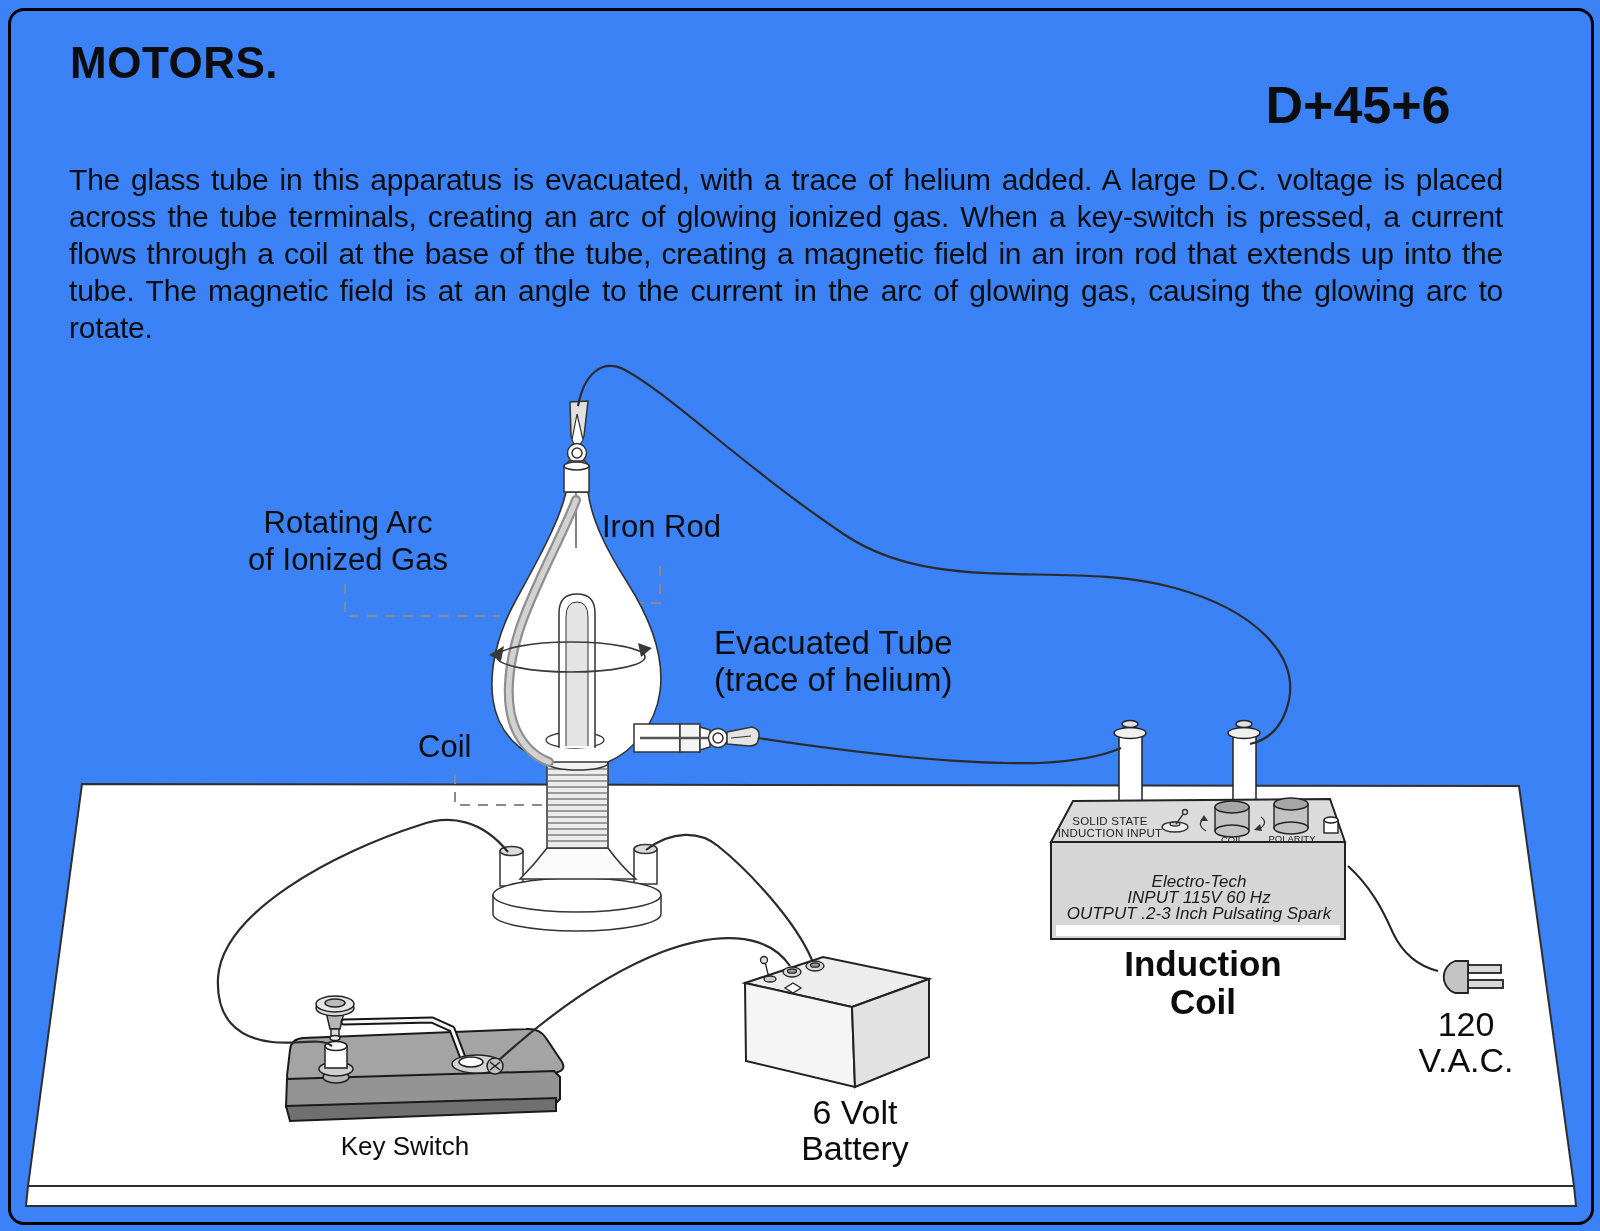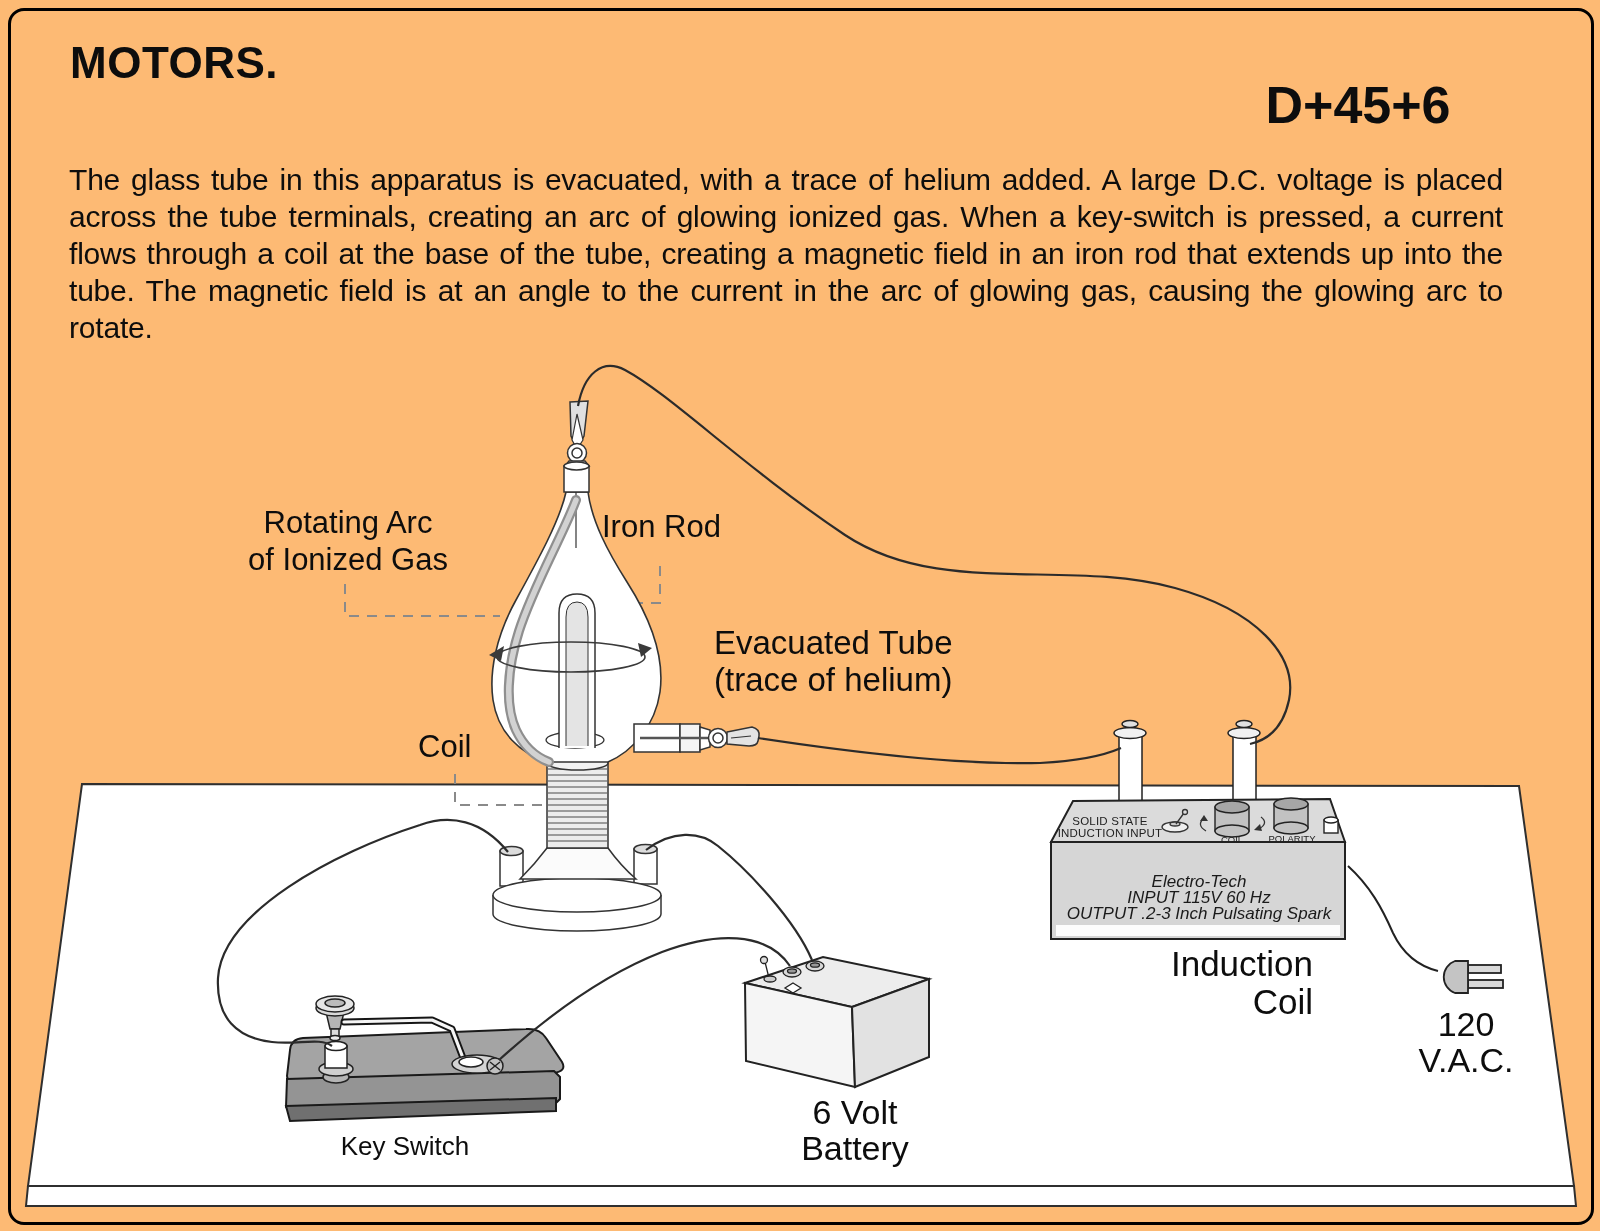--- a/index.html
+++ b/index.html
@@ -1,33 +1,33 @@
 <!DOCTYPE html>
 <html><head>
 <meta charset="utf-8">
 <style>
   html,body{margin:0;padding:0;background:#fff;}
-  #page{position:relative;width:1600px;height:1231px;background:#fdba74;overflow:hidden;
+  #page{position:relative;width:1600px;height:1231px;background:#3b82f6;overflow:hidden;
         font-family:"Liberation Sans","DejaVu Sans",sans-serif;color:#0d0d0d;}
   #frame{position:absolute;left:8px;top:8px;width:1580px;height:1211px;
          border:3px solid #000;border-radius:16px;pointer-events:none;}
   .txt{position:absolute;white-space:pre-line;}
   #title{left:70px;top:38px;font-size:44px;font-weight:700;letter-spacing:.5px;}
   #code{left:1258px;top:34px;width:200px;font-size:52px;font-weight:700;text-align:center;margin-top:41px;}
   #subtitle{left:69px;top:100px;font-size:39px;}
   #desc{left:69px;top:161px;width:1434px;font-size:30px;line-height:37px;
         text-align:justify;letter-spacing:-0.2px;}
   .lbl{font-size:31px;line-height:37px;}
   #lbl-rotating-arc{left:240px;top:504px;width:216px;text-align:center;}
   #lbl-iron-rod{left:602px;top:508px;}
   #lbl-evac{left:714px;top:624px;font-size:33px;}
   #lbl-coil{left:418px;top:728px;}
   #lbl-keyswitch{left:285px;top:1128px;width:240px;text-align:center;font-size:26px;}
   #lbl-battery{left:745px;top:1094px;width:220px;text-align:center;font-size:34px;line-height:36px;}
-  #lbl-induction{left:1093px;top:945px;width:220px;text-align:right;font-size:35px;line-height:38px;}
+  #lbl-induction{left:1093px;top:945px;width:220px;text-align:center;font-size:35px;line-height:38px;font-weight:bold;}
   #lbl-vac{left:1366px;top:1006px;width:200px;text-align:center;font-size:34px;line-height:36px;}
   #lbl-panel{left:1050px;top:816px;width:120px;text-align:center;font-size:11.5px;line-height:11.5px;
              letter-spacing:.2px;color:#222;}
   #lbl-power{left:1202px;top:834px;width:60px;text-align:center;font-size:9.5px;color:#222;}
   #lbl-polarity{left:1262px;top:833px;width:60px;text-align:center;font-size:9.5px;color:#222;}
   #lbl-face{left:1049px;top:874px;width:300px;text-align:center;font-size:17px;line-height:16px;color:#1a1a1a;font-style:italic;}
   svg{position:absolute;left:0;top:0;}
 </style>
 </head>
 <body>

